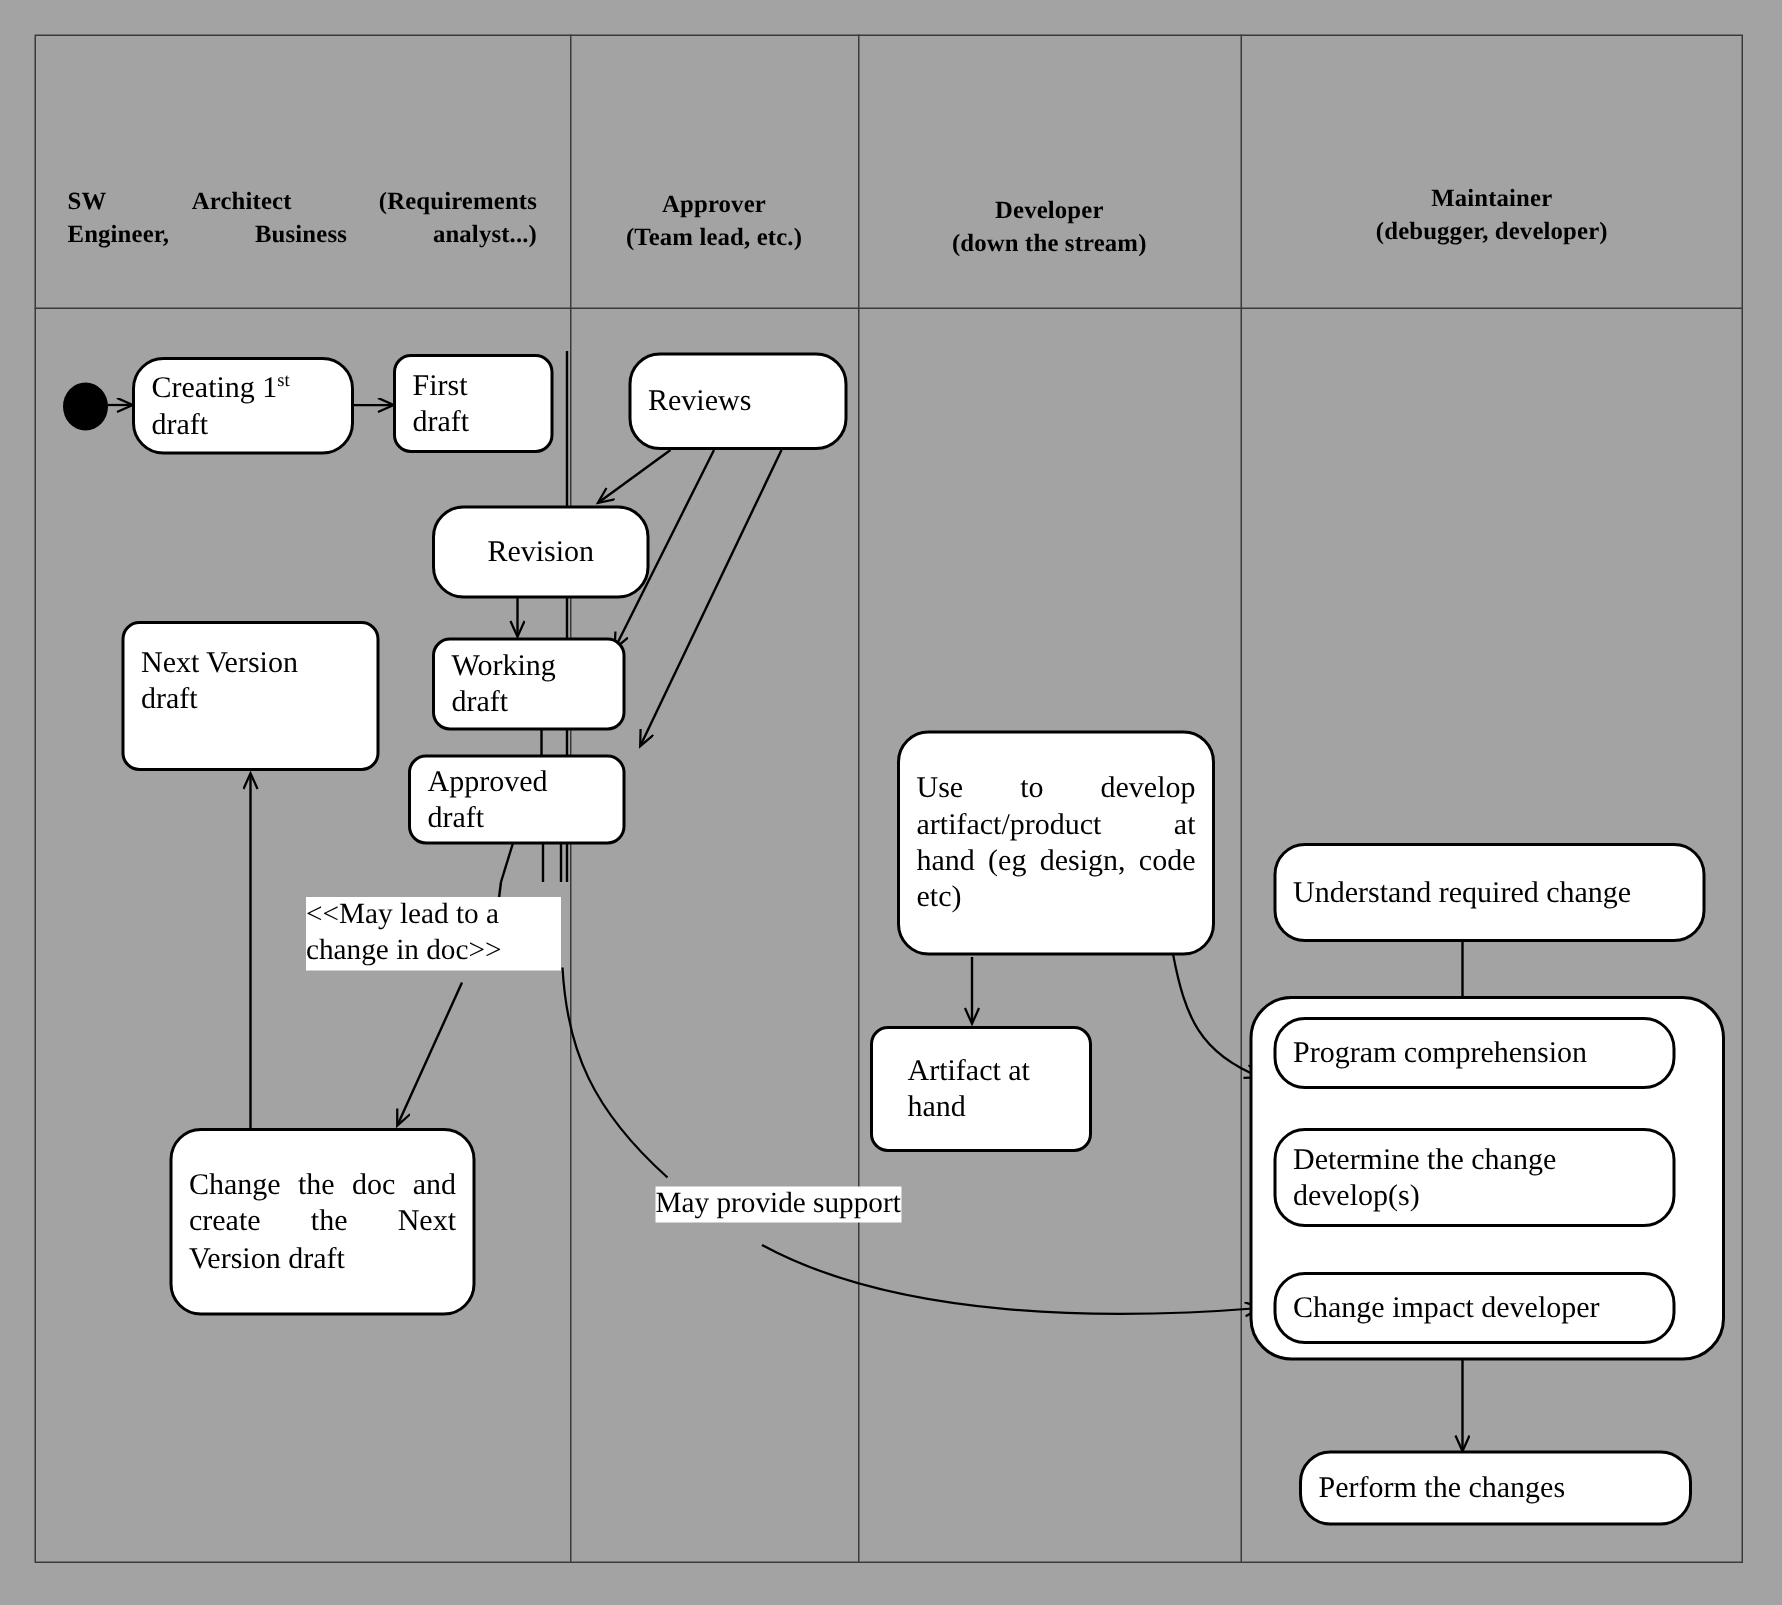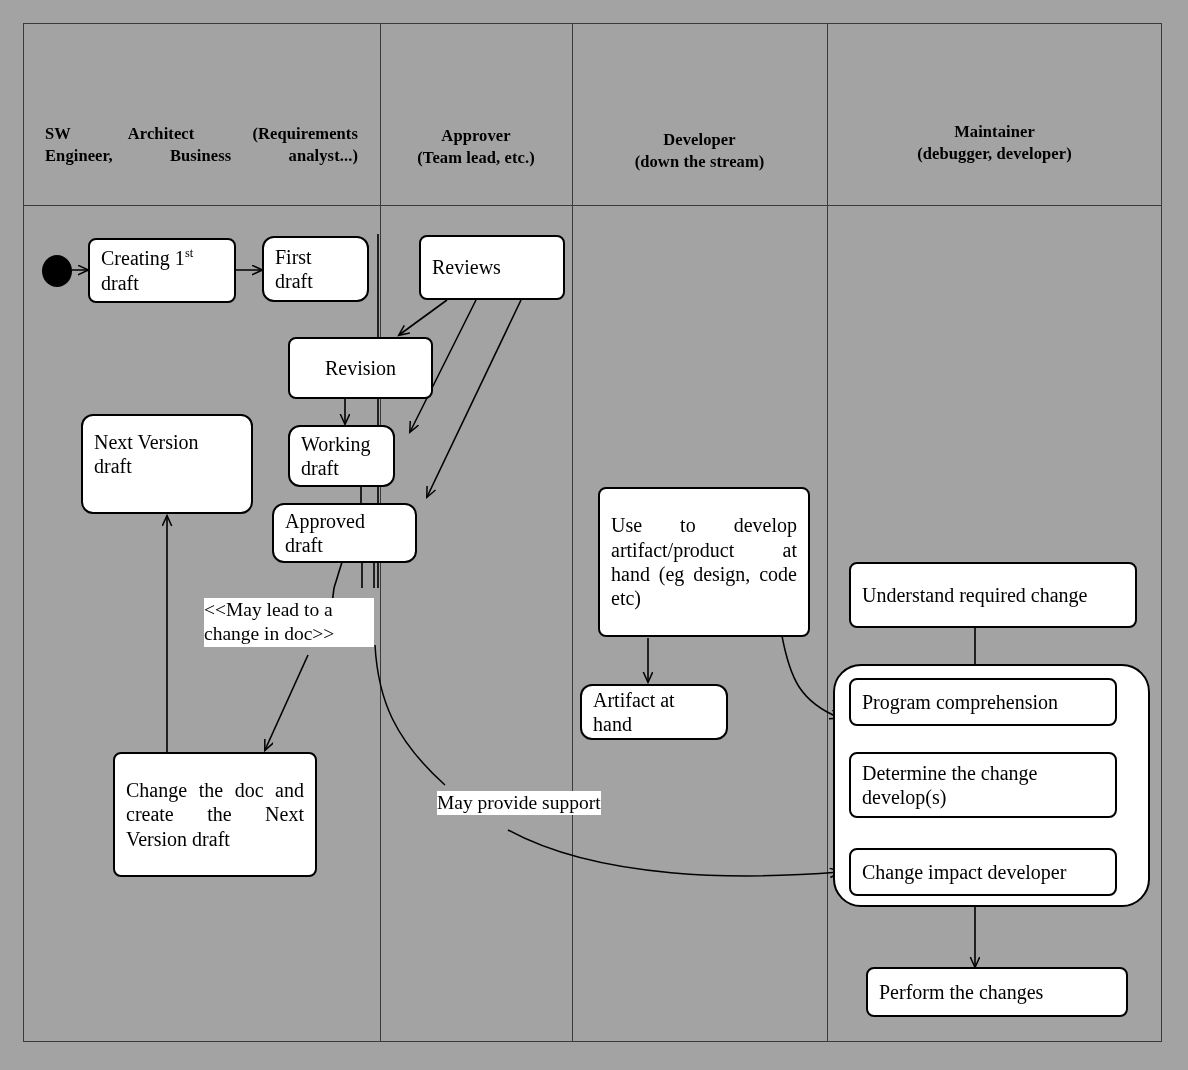--- a/index.html
+++ b/index.html
@@ -70,21 +70,21 @@
     box-sizing: border-box;
     background: #ffffff;
     display: flex;
     align-items: center;
     font-size: 20px;
     line-height: 1.22;
     z-index: 3;
   }
   .node.activity {
     border: 2px solid #000000;
-    border-radius: 8px;
+    border-radius: 21px;
   }
   .node.object {
     border: 2.4px solid #000000;
     border-radius: 12px;
   }
   .node .txt {
     width: 100%;
     padding: 0 11px;
     box-sizing: border-box;
   }
@@ -229,21 +229,21 @@
   </div>
 
   <div class="node activity c" style="left:419px; top:235px; width:146px; height:65px;">
     <div class="txt">Reviews</div>
   </div>
 
   <div class="node activity" style="left:288px; top:337px; width:145px; height:62px;text-align:center;">
     <div class="txt">Revision</div>
   </div>
 
-  <div class="node object" style="left:288px; top:425px; width:107px; height:62px;">
+  <div class="node object" style="left:288px; top:425px; width:129px; height:62px;">
     <div class="txt">
       <span>Working</span><br>
       <span>draft</span>
     </div>
   </div>
 
   <div class="node object" style="left:272px; top:503px; width:145px; height:60px;">
     <div class="txt">
       <span>Approved</span><br>
       <span>draft</span>
@@ -255,21 +255,21 @@
   </div>
 
   <div class="node activity j" style="left:113px; top:752px; width:204px; height:125px;">
     <div class="txt">Change the doc and create the Next Version draft</div>
   </div>
 
   <div class="node activity j" style="left:598px; top:487px; width:212px; height:150px;">
     <div class="txt">Use to develop artifact/product at hand (eg design, code etc)</div>
   </div>
 
-  <div class="node object" style="left:580px; top:684px; width:148px; height:56px;">
+  <div class="node object" style="left:580px; top:684px; width:148px; height:84px;padding-left:12px;">
     <div class="txt" style="white-space:pre-line;"><span>Artifact     at</span><br><span>hand</span></div>
   </div>
 
   <div class="node activity c" style="left:849px; top:562px; width:288px; height:66px;">
     <div class="txt">Understand required change</div>
   </div>
 
   <div class="group-box" style="left:833px; top:664px; width:317px; height:243px;"></div>
 
   <div class="node activity c" style="left:849px; top:678px; width:268px; height:48px;">

